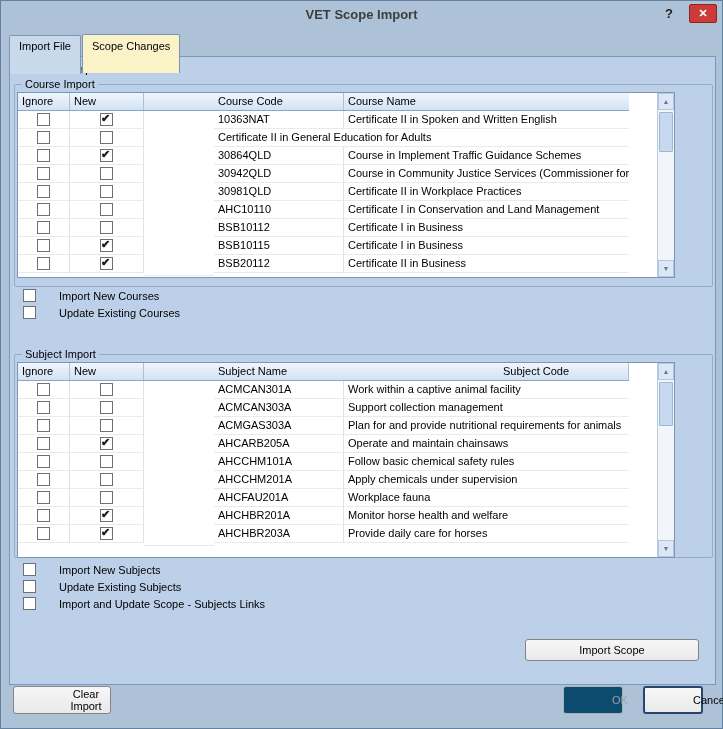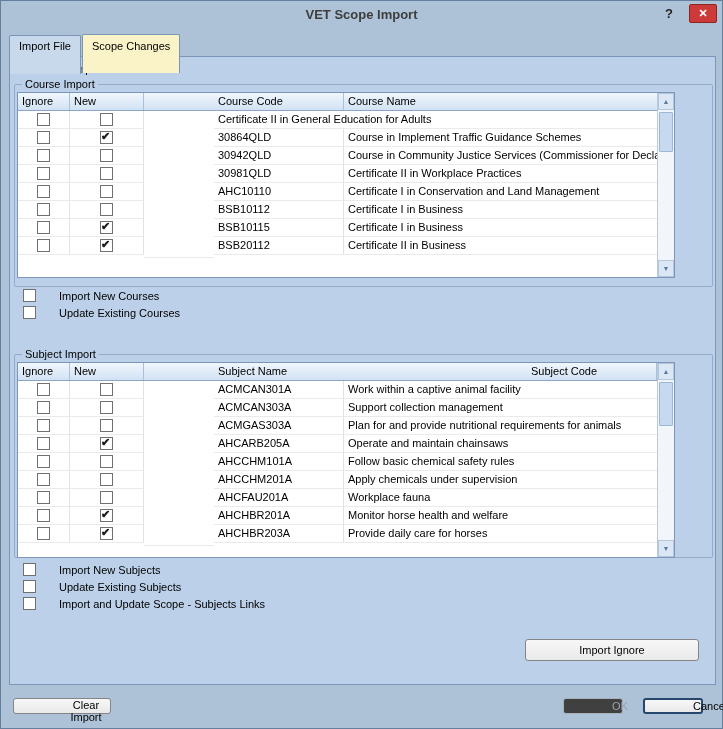--- a/index.html
+++ b/index.html
@@ -59,21 +59,21 @@
     position:absolute; top:-7px; left:7px; padding:0 3px;
     background:var(--panel, #bcd1e9); white-space:nowrap;
   }
   .course-group { top:27px; left:4px; width:699px; height:203px; }
   .subject-group { top:297px; left:4px; width:699px; height:204px; }
 
   
   .table-wrap {
     position:absolute; left:7px; width:658px;
     border:1px solid #7b96b6; background:#fff;
-    display:flex; flex-direction:row;
+    display:flex; flex-direction:row;gap:28px;
   }
   .course-table { top:35px; height:186px; }
   .subject-table { top:305px; height:196px; }
   .tmain { flex:1; display:flex; flex-direction:column; overflow:hidden; background:#fff; }
   .thead {
     display:flex; flex-direction:row; height:18px; flex:0 0 18px;
     background:linear-gradient(#f0f6fc, #d2e2f4);
     border-bottom:1px solid #8aa5c5;
   }
   .hcell {
@@ -128,23 +128,23 @@
   }
 
   
   .btn {
     font-family:"Liberation Sans", sans-serif; font-size:11px;
     background:linear-gradient(#f7f7f7, #e9e9e9);
     border:1px solid #858585; border-radius:3px;
     cursor:default; color:#000;
   }
   .import-scope-btn { position:absolute; top:582px; left:515px; width:174px; height:22px; }
-  .footer-btn { position:absolute; height:16px;padding-left:48px; }
+  .footer-btn { position:absolute; height:28px;padding-left:48px; }
   .clear-btn  { bottom:14px; left:12px;  width:98px; }
-  .ok-btn     { bottom:14px; right:99px; width:60px; color:#9aa2ab; border-color:#a9b2ba; background:#404040;text-align:right; }
+  .ok-btn     { bottom:14px; right:99px; width:60px; color:#9aa2ab; border-color:#a9b2ba; background:#0c4a6e;text-align:right; }
   .cancel-btn { bottom:14px; right:19px; width:60px; border:2px solid #26466e; }
 </style>
 </head>
 <body>
 
 <div class="dialog">
 
   <div class="titlebar">
     <span class="title">VET Scope Import</span>
     <span class="help-btn">?</span>
@@ -172,20 +172,33 @@
             <div class="hcell c-existing">Existing</div>
             <div class="hcell c-code">Course Code</div>
             <div class="hcell c-name">Course Name</div>
           </div>
         <div class="tbody" id="course-body">
             <div class="trow">
               <div class="tcell cbc c-ignore">
                 <span class="checkbox"></span>
               </div>
               <div class="tcell cbc c-new">
+                <span class="checkbox checked"></span>
+              </div>
+              <div class="tcell cbc c-existing">
+                <span class="checkbox"></span>
+              </div>
+              <div class="tcell txt c-code">10363NAT</div>
+              <div class="tcell txt c-name">Certificate II in Spoken and Written English</div>
+            </div>
+            <div class="trow">
+              <div class="tcell cbc c-ignore">
+                <span class="checkbox"></span>
+              </div>
+              <div class="tcell cbc c-new">
                 <span class="checkbox"></span>
               </div>
               <div class="tcell cbc c-existing">
                 <span class="checkbox checked"></span>
               </div>
               <div class="tcell txt c-name">Certificate II in General Education for Adults</div>
             </div>
             <div class="trow">
               <div class="tcell cbc c-ignore">
                 <span class="checkbox"></span>
@@ -453,20 +466,20 @@
     </div>
     <div class="cb-row" style="top:522px">
       <span class="checkbox"></span>
       <span>Update Existing Subjects</span>
     </div>
     <div class="cb-row" style="top:539px">
       <span class="checkbox"></span>
       <span>Import and Update Scope - Subjects Links</span>
     </div>
 
-    <button class="btn import-scope-btn">Import Ignore</button>
+    <button class="btn import-scope-btn">Import Scope</button>
   </div>
 
   <button class="btn footer-btn clear-btn">Clear Import</button>
   <button class="btn footer-btn ok-btn" disabled="">OK</button>
   <button class="btn footer-btn cancel-btn">Cancel</button>
 
 </div>
 
 </body></html>

